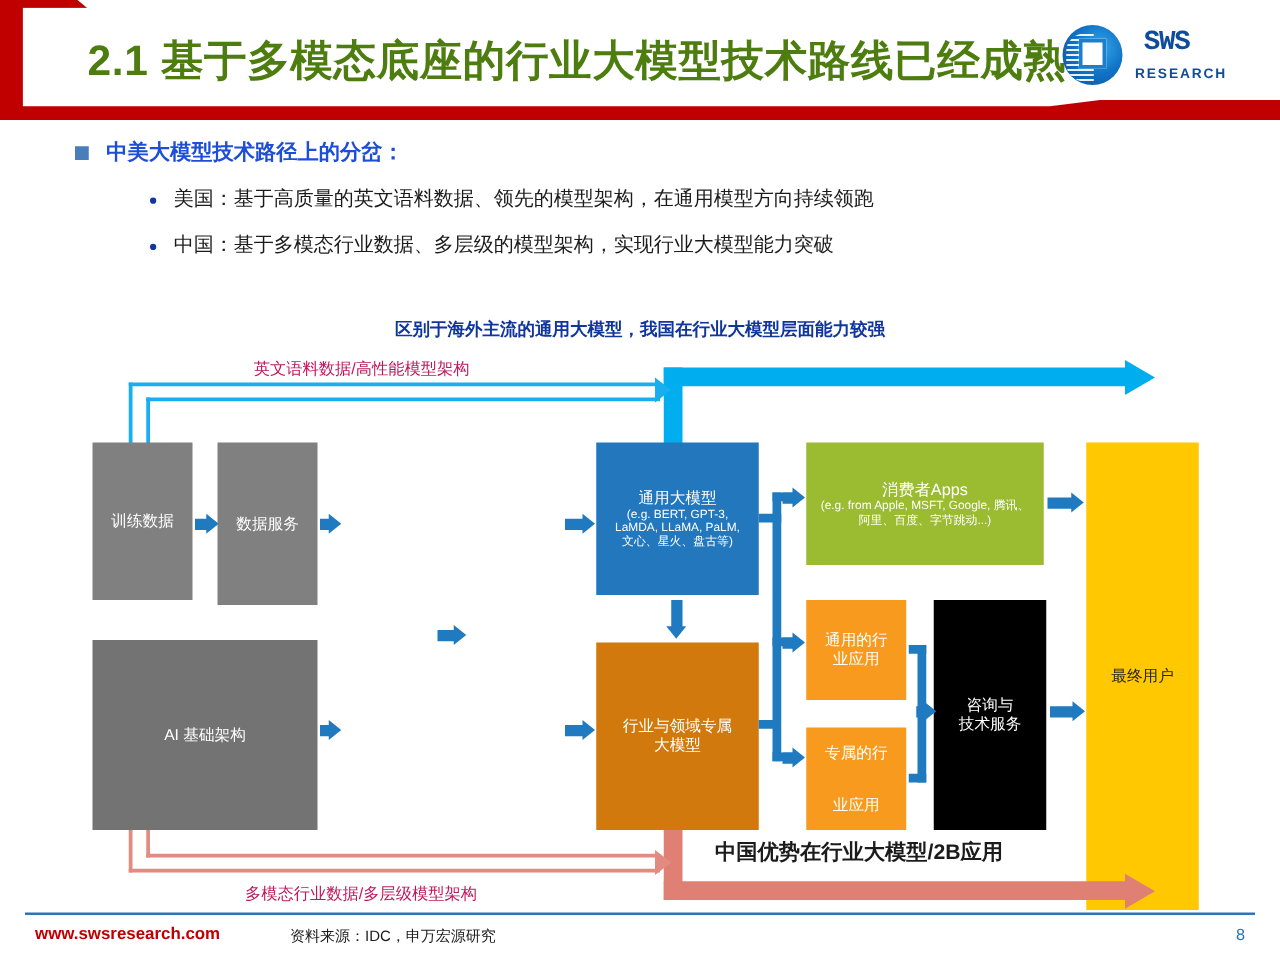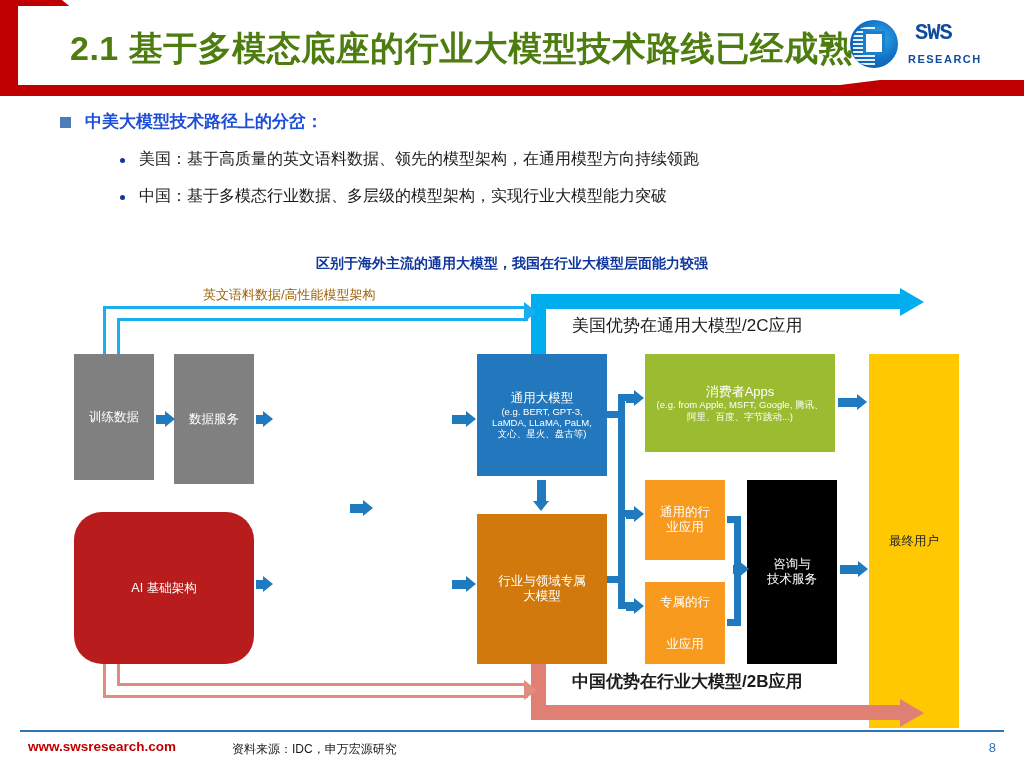--- a/index.html
+++ b/index.html
@@ -110,21 +110,21 @@
   }
 
   
   .ln { position: absolute; background: #1f7ac0; }
 
   
   .banner-label {
     position: absolute; font-size: 17px; color: #1b1b1b; white-space: nowrap;
   }
 
-  .diag-lbl { position: absolute; font-size: 13px; color: #a16207; white-space: nowrap; }
+  .diag-lbl { position: absolute; font-size: 13px; color: #be185d; white-space: nowrap; }
 
   
   #footer { position: absolute; left: 0; top: 730px; width: 1024px; height: 38px; }
   .foot-line { position: absolute; left: 20px; top: 0; width: 984px; height: 2px; background: #2e75b6; }
   .foot-url {
     position: absolute; left: 28px; top: 9px;
     font-size: 13.5px; font-weight: bold; color: #c00000;
   }
   .foot-src { position: absolute; left: 232px; top: 11px; font-size: 12px; color: #1b1b1b; }
   .foot-page { position: absolute; right: 28px; top: 10px; font-size: 13px; color: #2e75b6; }
@@ -168,21 +168,20 @@
 
   <div>
 
     <div style="position:absolute;left:531px;top:12px;width:15px;height:62px;background:#00AEEF;"></div>
 
     <div style="position:absolute;left:531px;top:12px;width:369px;height:15px;background:#00AEEF;"></div>
 
     <div style="position:absolute;left:900px;top:6px;width:0;height:0;
                 border-left:24px solid #00AEEF;border-top:14px solid transparent;border-bottom:14px solid transparent;"></div>
   </div>
-  <div class="banner-label" style="left:572px;top:32px;">美国优势在通用大模型/2C应用</div>
 
   <div>
 
     <div style="position:absolute;left:103px;top:24px;width:3px;height:50px;background:#19aef0;"></div>
     <div style="position:absolute;left:103px;top:24px;width:425px;height:3px;background:#19aef0;"></div>
 
     <div style="position:absolute;left:117px;top:36px;width:3px;height:38px;background:#19aef0;"></div>
     <div style="position:absolute;left:117px;top:36px;width:411px;height:3px;background:#19aef0;"></div>
 
     <div style="position:absolute;left:524px;top:20px;width:0;height:0;
@@ -191,21 +190,21 @@
   <div class="diag-lbl" style="left:203px;top:4px;">英文语料数据/高性能模型架构</div>
 
   <div class="node" style="left:74px;top:72px;width:80px;height:126px;background:#808080;">
     <span class="ttl">训练数据</span>
   </div>
 
   <div class="node" style="left:174px;top:72px;width:80px;height:130px;background:#808080;">
     <span class="ttl">数据服务</span>
   </div>
 
-  <div class="node" style="left:74px;top:230px;width:180px;height:152px;background:#b91c1c;border-radius:28px;">
+  <div class="node" style="left:74px;top:230px;width:180px;height:152px;background:#737373;">
     <span class="ttl">AI 基础架构</span>
   </div>
 
 
 
   <div class="node" style="left:477px;top:72px;width:130px;height:122px;background:#2378bd;flex-direction:column;justify-content:center;">
     <span class="ttl">通用大模型</span>
     <span class="sub">(e.g. BERT, GPT-3,</span>
     <span class="sub">LaMDA, LLaMA, PaLM,</span>
     <span class="sub">文心、星火、盘古等)</span>
@@ -282,20 +281,21 @@
   <div class="banner-label" style="left:572px;top:388px;font-weight:bold;">中国优势在行业大模型/2B应用</div>
 
   <div>
     <div style="position:absolute;left:103px;top:382px;width:3px;height:34px;background:#e28b80;"></div>
     <div style="position:absolute;left:103px;top:413px;width:425px;height:3px;background:#e28b80;"></div>
     <div style="position:absolute;left:117px;top:382px;width:3px;height:22px;background:#e28b80;"></div>
     <div style="position:absolute;left:117px;top:401px;width:411px;height:3px;background:#e28b80;"></div>
     <div style="position:absolute;left:524px;top:398px;width:0;height:0;
                 border-left:13px solid #e28b80;border-top:10px solid transparent;border-bottom:10px solid transparent;"></div>
   </div>
+  <div class="diag-lbl" style="left:196px;top:424px;">多模态行业数据/多层级模型架构</div>
 </div>
 
 <div id="footer">
   <div class="foot-line"></div>
   <div class="foot-url">www.swsresearch.com</div>
   <div class="foot-src">资料来源：IDC，申万宏源研究</div>
   <div class="foot-page">8</div>
 </div>
 
 </body></html>

